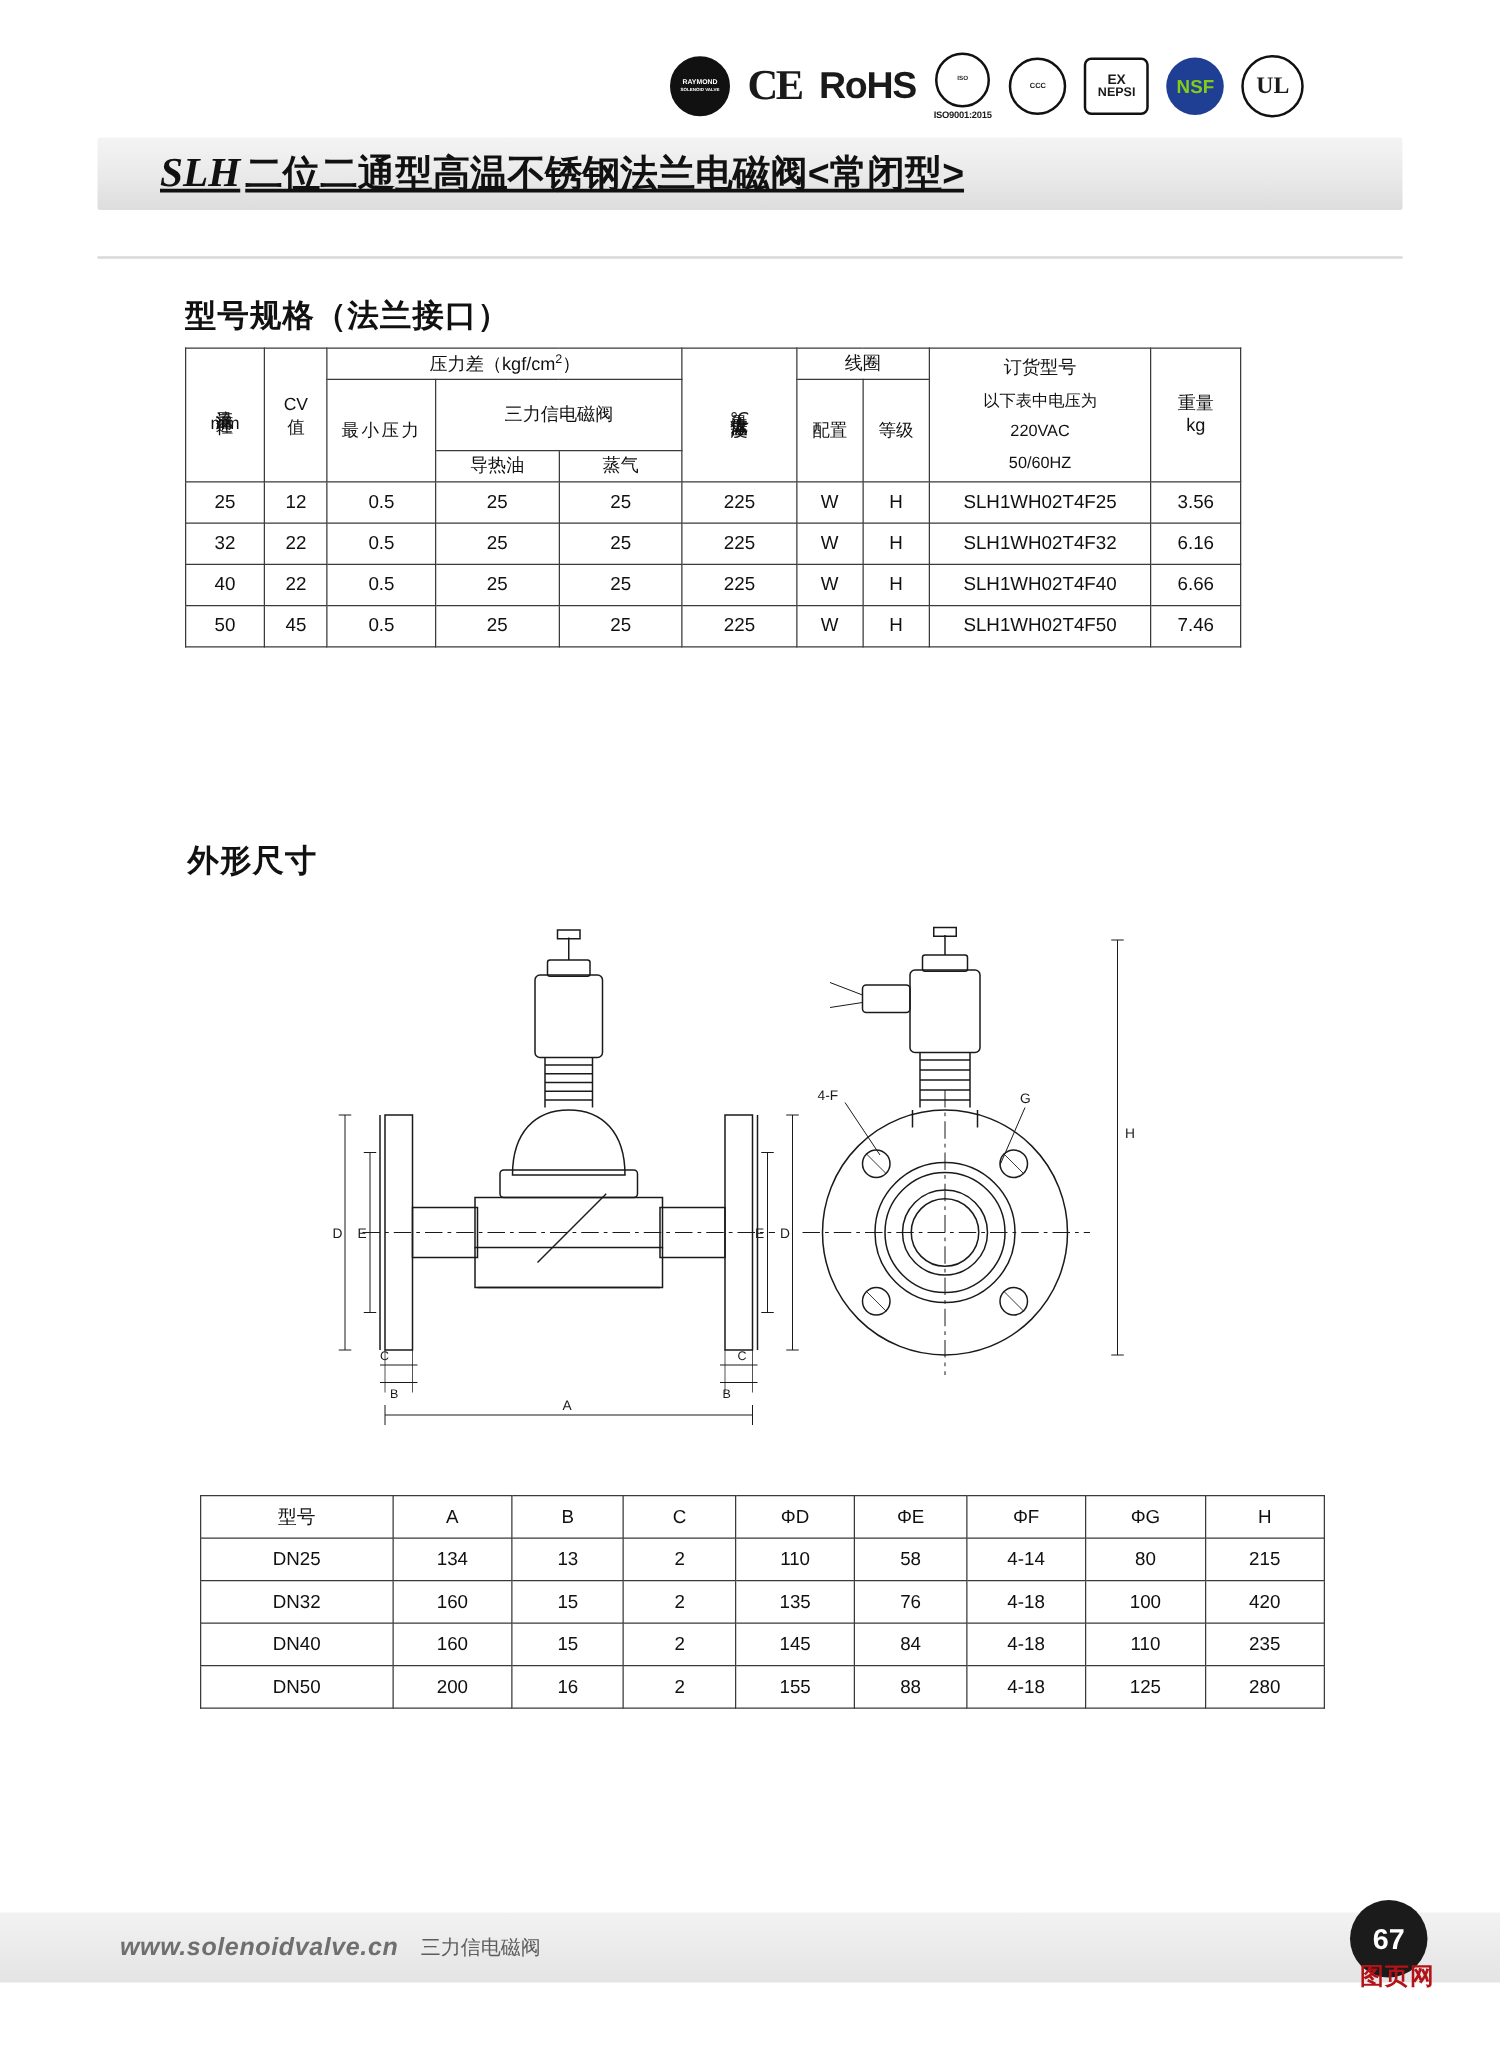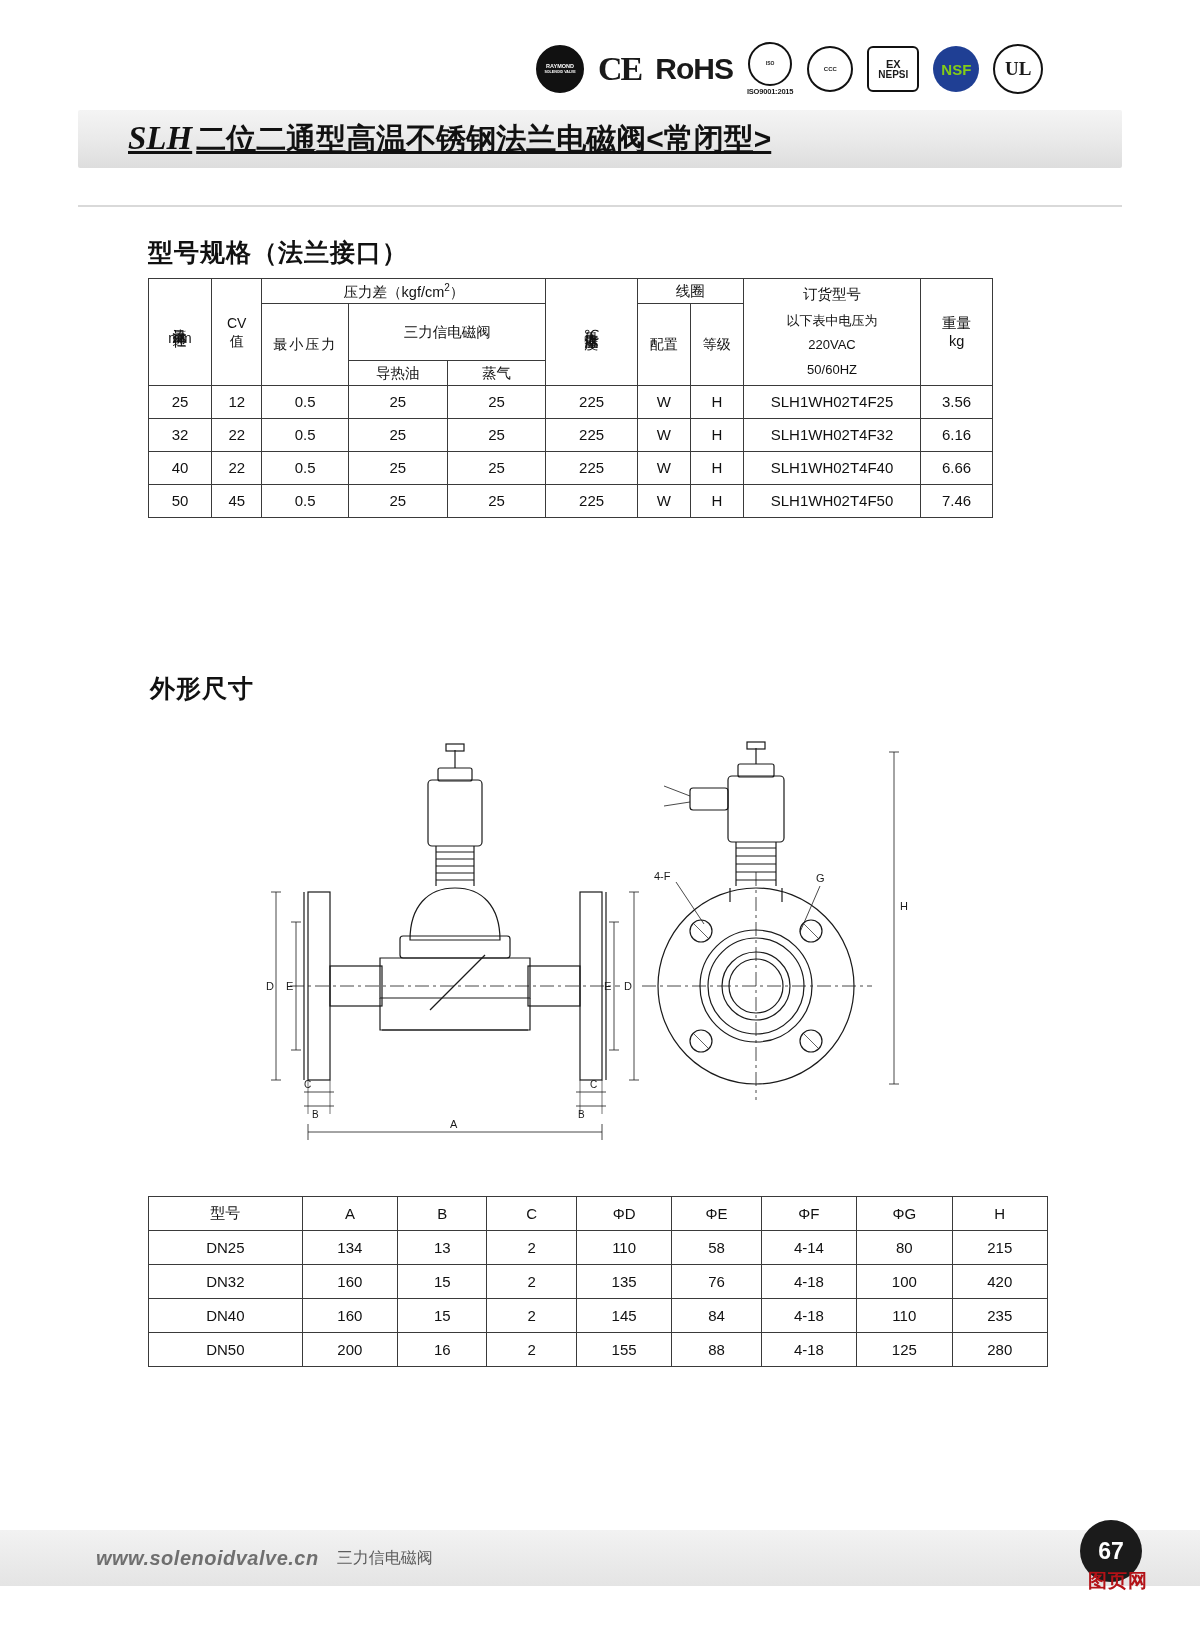--- a/index.html
+++ b/index.html
@@ -81,21 +81,21 @@
   .spec-table .hcell{height:20px;padding:2px 3px;line-height:1.25;}
   .spec-table .vlabel{line-height:1.3;font-size:14px;}
   .spec-table .row td{height:30px;font-size:15px;}
   .sup{font-size:10px;vertical-align:super;}
 
   
   .drawing{position:absolute;top:740px;left:260px;width:680px;height:420px;}
 
   
   .dim-table{
-    position:absolute;top:1196px;left:148px;width:900px;
+    position:absolute;top:1196px;left:160px;width:900px;
     font-size:15px;text-align:center;
   }
   .dim-table td,.dim-table th{
     border:1px solid #3a3a3a;height:31px;font-weight:normal;color:#111;
   }
   .dim-table th{font-weight:normal;}
 
   
   .footer-band{
     position:absolute;top:1530px;left:0;width:1200px;height:56px;

